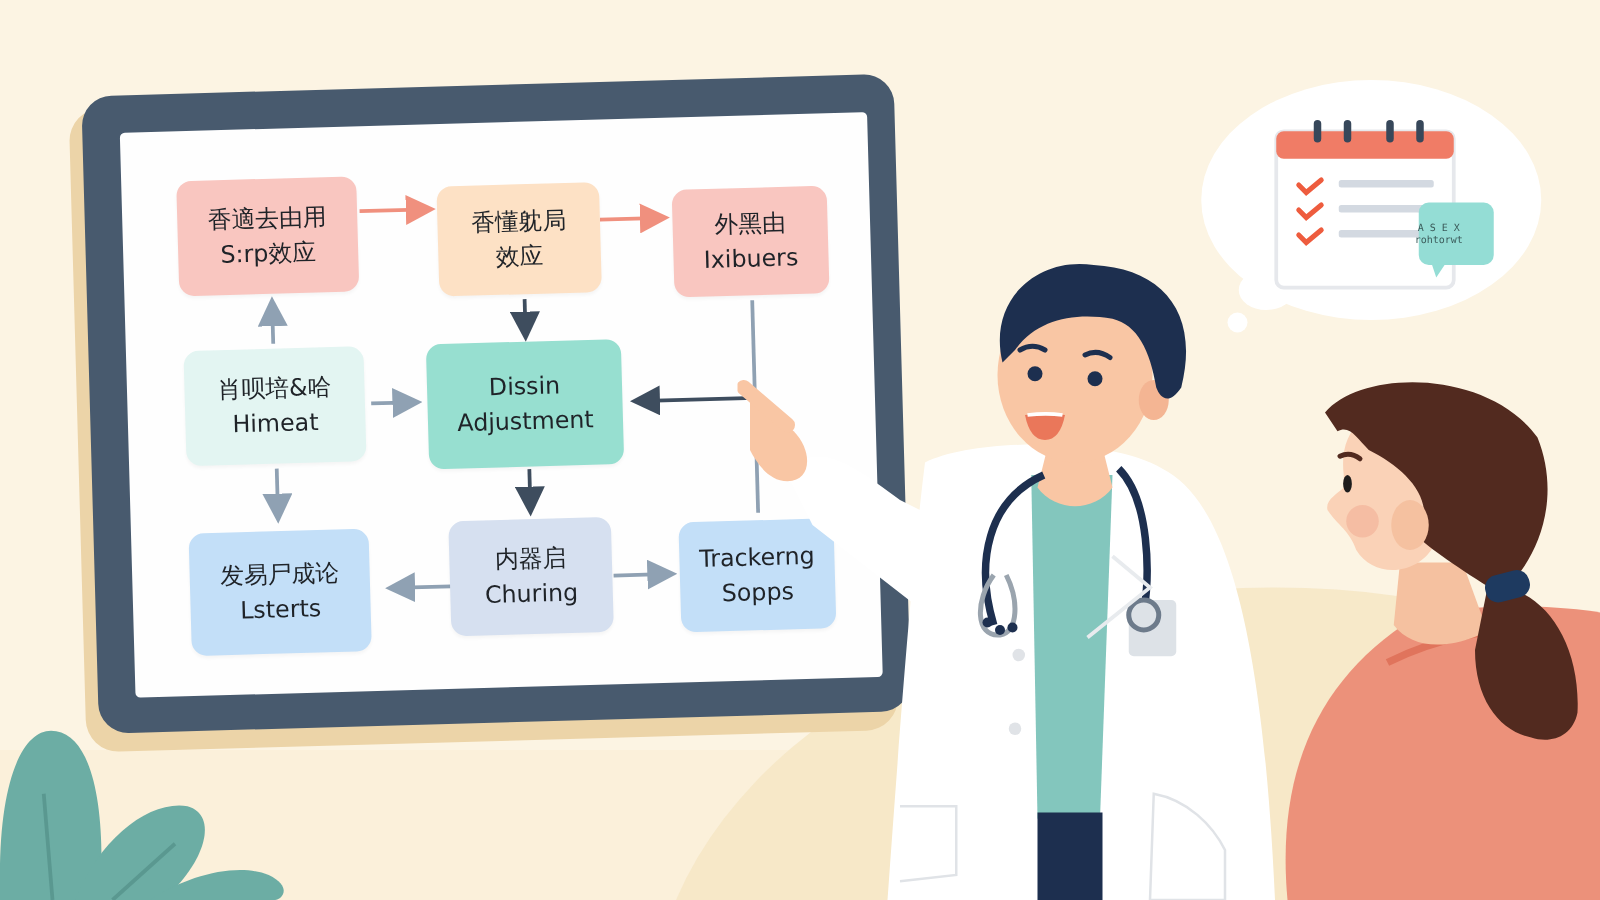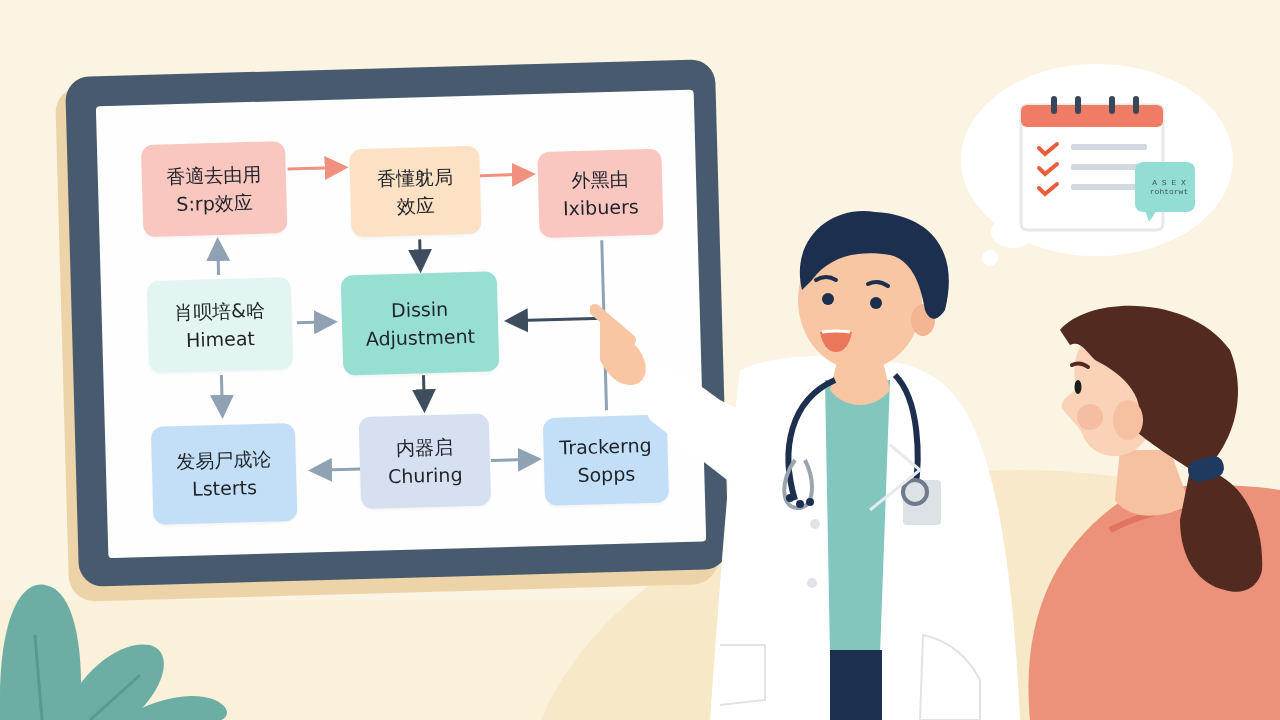--- a/index.html
+++ b/index.html
@@ -163,21 +163,21 @@
         <path d="M84 128 l6 6 l12 -10" stroke="#ee5c3e" stroke-width="4" fill="none" stroke-linecap="round"></path>
         <rect x="116" y="84" width="76" height="6" rx="2" fill="#d3d9e1"></rect>
         <rect x="116" y="104" width="76" height="6" rx="2" fill="#d3d9e1"></rect>
         <rect x="116" y="124" width="76" height="6" rx="2" fill="#d3d9e1"></rect>
       </g>
       <g>
         <rect x="180" y="102" width="60" height="50" rx="8" fill="#94ddd5"></rect>
         <path d="M190 150 l4 12 l8 -12 Z" fill="#94ddd5"></path>
       </g>
     </svg>
-    <div class="bubble-text" style="left:186px; top:118px;font-family:Liberation Mono, monospace;">
+    <div class="bubble-text" style="left:168px; top:118px;">
       <div>A S E X</div>
       <div>rohtorwt</div>
     </div>
   </div>
 
   <svg class="doctor" viewBox="0 0 460 520">
 
     <path d="M40 180 C 60 150, 90 170, 130 200 L 250 260 L 240 320 L 150 290 L 60 220 Z" fill="#ffffff"></path>
     <path d="M10 115 L 45 145 C 60 160, 60 185, 40 185 C 25 185, 15 170, 10 160 Z" fill="#f9c6a4"></path>
     <path d="M5 110 L 40 140" stroke="#f9c6a4" stroke-width="12" stroke-linecap="round"></path>

